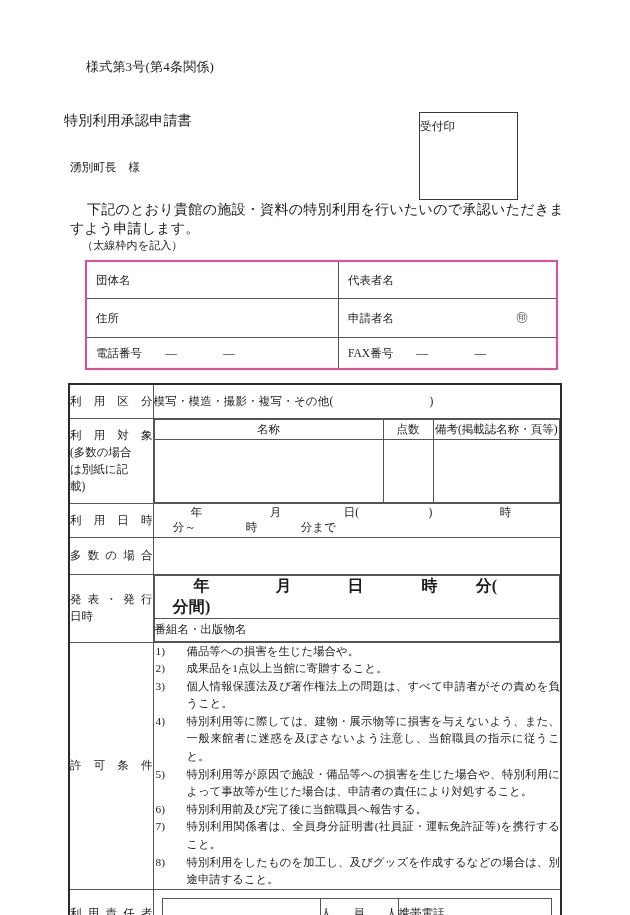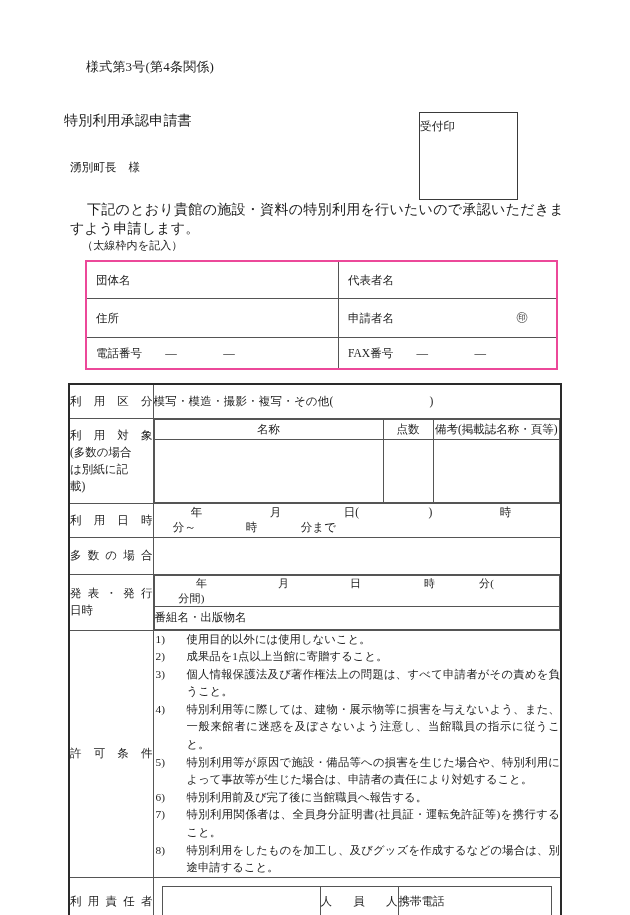--- a/index.html
+++ b/index.html
@@ -206,22 +206,23 @@
 
   
   .pub-grid {
     width: 100%;
     border-collapse: collapse;
   }
   .pub-grid td { border: 0; padding: 0; }
   .pub-top {
     height: 23px;
     border-bottom: 1px dotted #9a9a9a;
-    font-size: 11px;
-    letter-spacing: 0.2px;
+    font-size: 16px;
+    letter-spacing: 0.2px;
+    font-weight: bold;
   }
   .pub-bot {
     height: 22px;
     padding-left: 9px;
     font-size: 11.5px;
   }
   .pb { display: inline-block; text-align: center; }
   .pb.a { width: 94px; }
   .pb.b { width: 70px; }
   .pb.c { width: 74px; }
@@ -389,21 +390,21 @@
               </tr>
             </tbody>
           </table>
         </td>
       </tr>
 
       <tr>
         <td class="lbl" style="height:216px">許可条件</td>
         <td class="cond-cell">
           <ol class="cond-list" id="cond-list">
-              <li><span class="num">1)</span><span>使用目的以外には使用しないこと。</span></li>
+              <li><span class="num">1)</span><span>備品等への損害を生じた場合や。</span></li>
               <li><span class="num">2)</span><span>成果品を1点以上当館に寄贈すること。</span></li>
               <li><span class="num">3)</span><span>個人情報保護法及び著作権法上の問題は、すべて申請者がその責めを負うこと。</span></li>
               <li><span class="num">4)</span><span>特別利用等に際しては、建物・展示物等に損害を与えないよう、また、一般来館者に迷惑を及ぼさないよう注意し、当館職員の指示に従うこと。</span></li>
               <li><span class="num">5)</span><span>特別利用等が原因で施設・備品等への損害を生じた場合や、特別利用によって事故等が生じた場合は、申請者の責任により対処すること。</span></li>
               <li><span class="num">6)</span><span>特別利用前及び完了後に当館職員へ報告する。</span></li>
               <li><span class="num">7)</span><span>特別利用関係者は、全員身分証明書(社員証・運転免許証等)を携行すること。</span></li>
               <li><span class="num">8)</span><span>特別利用をしたものを加工し、及びグッズを作成するなどの場合は、別途申請すること。</span></li>
             </ol>
         </td>
       </tr>

